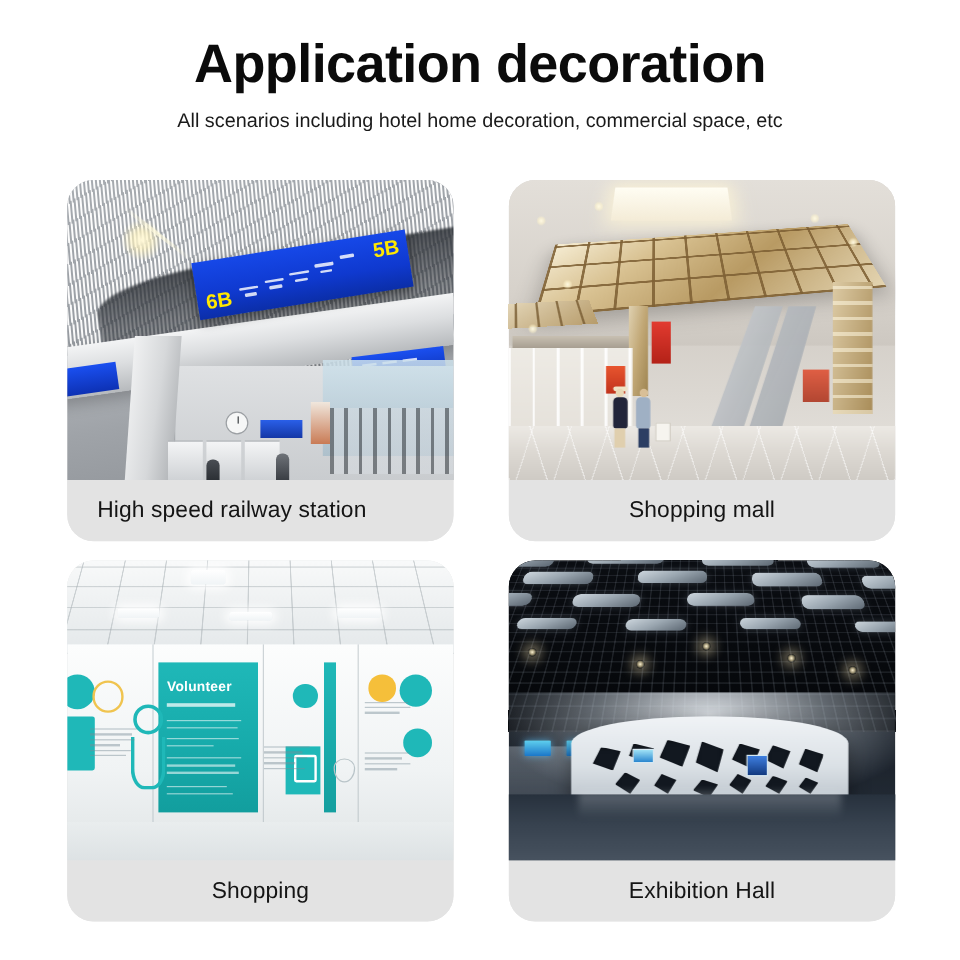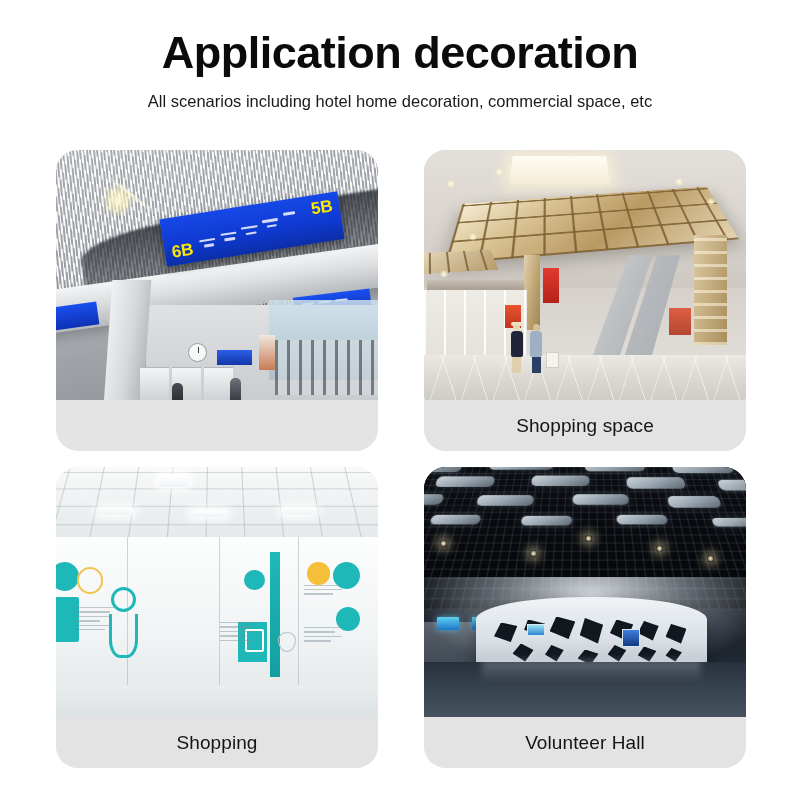--- a/index.html
+++ b/index.html
@@ -731,20 +731,21 @@
         <div class="rail-column"></div>
         <div class="rail-clock"></div>
         <div class="rail-sign-blue"></div>
         <div class="rail-poster"></div>
         <div class="rail-kiosk k1"></div>
         <div class="rail-kiosk k2"></div>
         <div class="rail-kiosk k3"></div>
         <div class="rail-person p1"></div>
         <div class="rail-person p2"></div>
       </div>
+      <div class="card-caption cap-left">High speed railway station</div>
     </div>
 
     <div class="card">
       <div class="card-photo sc-mall">
         <div class="mall-ceiling"></div>
         <div class="mall-skylight"></div>
         <div class="mall-coffer"></div>
         <div class="mall-coffer2"></div>
 
         <div class="mall-downlight" style="left:7%;  top:12%;"></div>
@@ -775,36 +776,49 @@
           <div class="body"></div>
           <div class="legs"></div>
         </div>
         <div class="shopper man">
           <div class="head"></div>
           <div class="body"></div>
           <div class="legs"></div>
         </div>
         <div class="shop-bag"></div>
       </div>
-      <div class="card-caption cap-center">Shopping space</div>
+      <div class="card-caption cap-center">Shopping mall</div>
     </div>
 
     <div class="card">
       <div class="card-photo sc-hosp">
         <div class="hosp-ceiling"></div>
         <div class="hosp-light l1"></div>
         <div class="hosp-light l2"></div>
         <div class="hosp-light l3"></div>
         <div class="hosp-light l4"></div>
 
         <div class="hosp-wall"></div>
         <div class="hosp-divider" style="left:22%;"></div>
         <div class="hosp-divider" style="left:50.5%;"></div>
         <div class="hosp-divider" style="left:75%;"></div>
 
+        <div class="hosp-panel-teal">
+          <span class="vtitle">Volunteer</span>
+          <span class="vsub"></span>
+          <span class="vline" style="top:38%; width:74%;"></span>
+          <span class="vline" style="top:43%; width:70%;"></span>
+          <span class="vline" style="top:50%; width:72%;"></span>
+          <span class="vline" style="top:55%; width:46%;"></span>
+          <span class="vline" style="top:63%; width:74%;"></span>
+          <span class="vline" style="top:68%; width:68%;"></span>
+          <span class="vline" style="top:73%; width:71%;"></span>
+          <span class="vline" style="top:82%; width:60%;"></span>
+          <span class="vline" style="top:87%; width:66%;"></span>
+        </div>
 
         <div class="hosp-stripe"></div>
 
         <div class="hosp-circle c1"></div>
         <div class="hosp-circle-out"></div>
         <div class="hosp-person">
           <div class="ph"></div>
           <div class="pb"></div>
         </div>
         <div class="hosp-tablet"></div>
@@ -894,17 +908,17 @@
           <div class="exh-cut" style="left:70%; top:66%; width:8%;  height:20%; clip-path:polygon(34% 0,100% 30%,62% 100%,0 58%);"></div>
           <div class="exh-cut" style="left:82%; top:36%; width:9%;  height:26%; clip-path:polygon(26% 0,100% 24%,74% 100%,0 66%);"></div>
           <div class="exh-cut" style="left:82%; top:68%; width:7%;  height:18%; clip-path:polygon(36% 0,100% 32%,60% 100%,0 56%);"></div>
           <div class="exh-screen-wall" style="left:22%; top:36%; width:7%; height:13%;"></div>
           <div class="exh-screen-wall" style="left:63%; top:42%; width:7%; height:22%; background:linear-gradient(180deg,#3f7fe0,#12397f);"></div>
         </div>
 
         <div class="exh-floor"></div>
         <div class="exh-floor-reflect"></div>
       </div>
-      <div class="card-caption cap-center">Volunteer Hall</div>
+      <div class="card-caption cap-center">Exhibition Hall</div>
     </div>
 
   </div>
 </div>
 
 </body></html>

